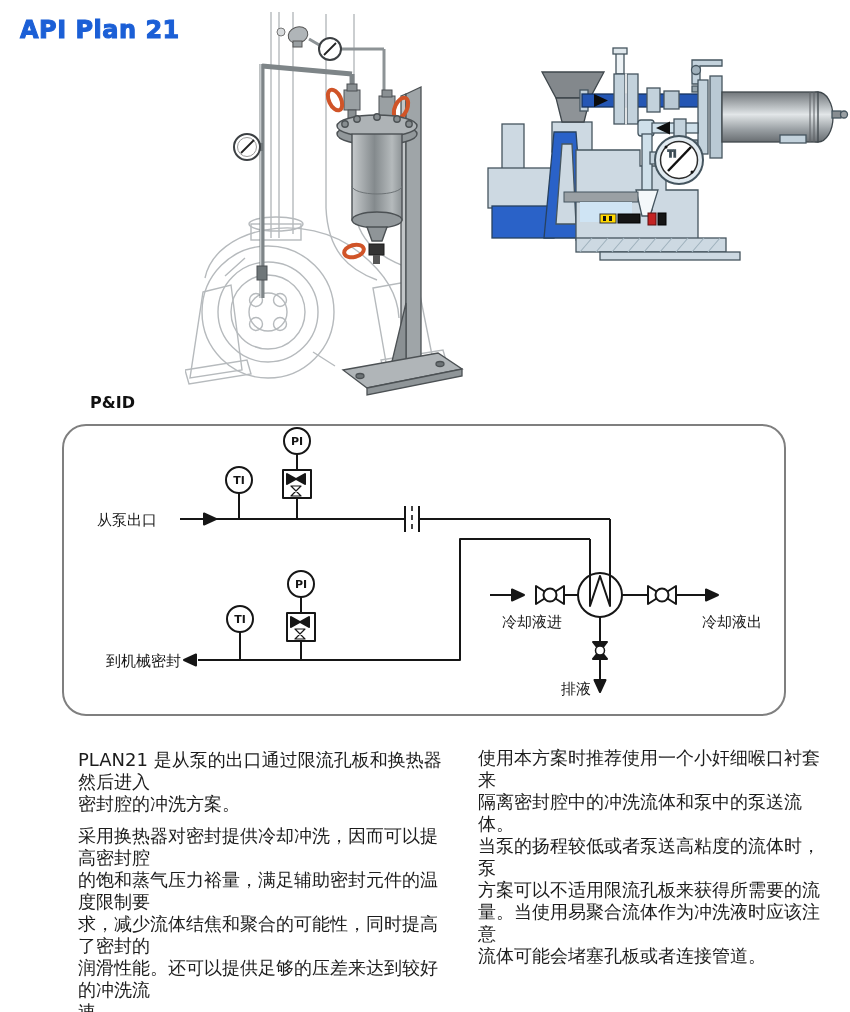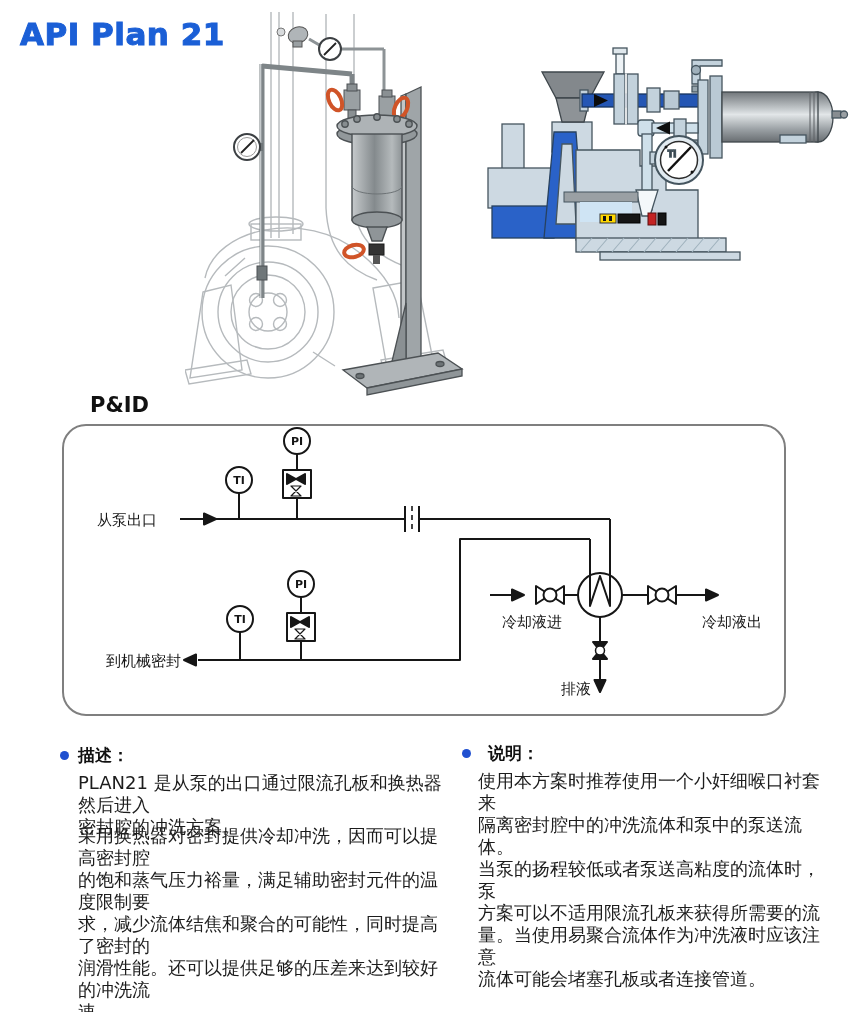--- a/index.html
+++ b/index.html
@@ -1,21 +1,21 @@
 <!DOCTYPE html>
 <html><head>
 <meta charset="utf-8">
 <style>
   html,body{margin:0;padding:0;background:#fff;}
   body{width:850px;height:1012px;position:relative;overflow:hidden;
        font-family:"DejaVu Sans","Liberation Sans",sans-serif;color:#1c1c1c;}
   .abs{position:absolute;}
-  #title{left:20px;top:16px;font-size:31px;font-weight:bold;letter-spacing:.5px;
+  #title{left:20px;top:16px;font-size:24px;font-weight:bold;letter-spacing:.5px;
          color:#1b5fd6;-webkit-text-stroke:1px #1b5fd6;}
-  #pid-heading{left:90px;top:393px;font-size:21px;font-weight:bold;color:#111;}
+  #pid-heading{left:90px;top:393px;font-size:16px;font-weight:bold;color:#111;}
   #pid-box{left:62px;top:424px;width:720px;height:288px;border:2.5px solid #7f7f7f;
            border-radius:24px;background:#fff;}
   #pid-box svg{position:absolute;left:0;top:0;}
   .section-head{display:flex;align-items:center;font-size:17px;font-weight:bold;color:#111;}
   .bullet{width:9px;height:9px;border-radius:50%;background:#2050d0;display:inline-block;}
   .sec-body{font-size:18px;line-height:22px;white-space:pre-line;color:#1c1c1c;}
   svg text{font-family:"DejaVu Sans","Liberation Sans",sans-serif;}
 </style>
 </head>
 <body>
@@ -303,40 +303,32 @@
         <text x="175" y="58">TI</text>
         <text x="233" y="19">PI</text>
         <text x="176" y="197">TI</text>
         <text x="237" y="162">PI</text>
       </g>
     </g>
   </svg>
 </div>
 
 <div class="abs" style="left:60px;top:744px;width:390px">
-  <div class="section-head">
-    <span class="bullet"></span>
-    <span style="margin-left:9px">描述：</span>
-  </div>
   <div class="sec-body" style="margin:5px 0 0 18px">PLAN21 是从泵的出口通过限流孔板和换热器然后进入
 密封腔的冲洗方案。</div>
 </div>
 
 <div class="abs" style="left:60px;top:820px;width:390px">
   <div class="sec-body" style="margin:5px 0 0 18px">采用换热器对密封提供冷却冲洗，因而可以提高密封腔
 的饱和蒸气压力裕量，满足辅助密封元件的温度限制要
 求，减少流体结焦和聚合的可能性，同时提高了密封的
 润滑性能。还可以提供足够的压差来达到较好的冲洗流
 速。</div>
 </div>
 
 <div class="abs" style="left:462px;top:742px;width:375px">
-  <div class="section-head">
-    <span class="bullet"></span>
-    <span style="margin-left:17px">说明：</span>
-  </div>
   <div class="sec-body" style="margin:5px 0 0 16px">使用本方案时推荐使用一个小奸细喉口衬套来
 隔离密封腔中的冲洗流体和泵中的泵送流体。
 当泵的扬程较低或者泵送高粘度的流体时，泵
 方案可以不适用限流孔板来获得所需要的流
 量。当使用易聚合流体作为冲洗液时应该注意
 流体可能会堵塞孔板或者连接管道。</div>
 </div>
 
 </body></html>

